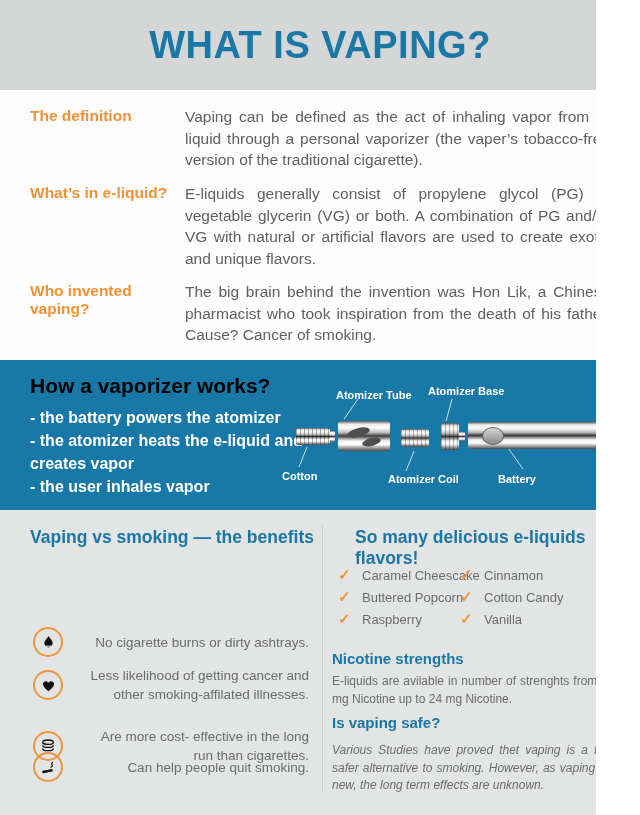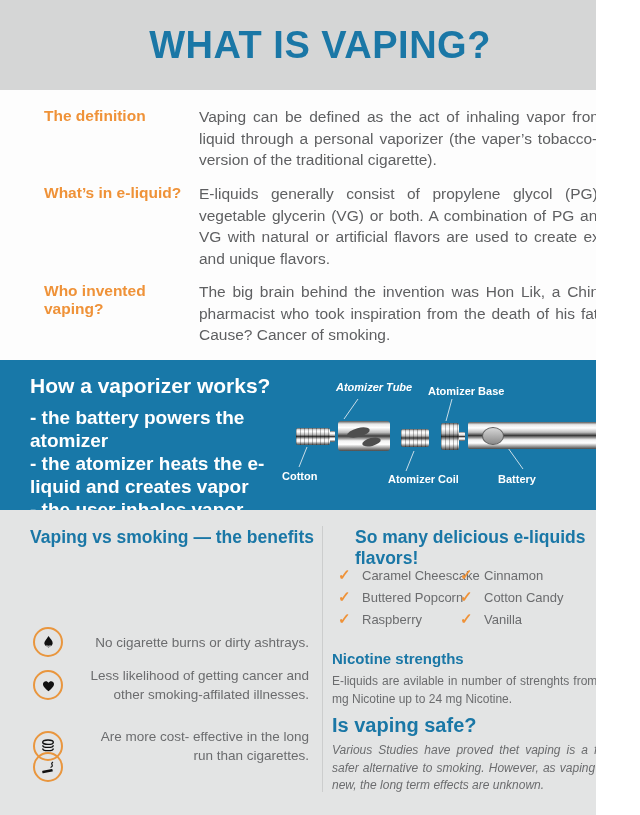--- a/index.html
+++ b/index.html
@@ -5,30 +5,30 @@
   html,body{margin:0;padding:0;background:#ffffff;}
   .page{position:relative;width:596px;height:815px;background:#fdfdfd;overflow:hidden;
         font-family:"Liberation Sans",sans-serif;}
 
   
   .header{position:absolute;left:0;top:0;width:640px;height:90px;background:#d5d6d6;
           display:flex;align-items:center;justify-content:center;}
   .title{color:#1a77a6;font-size:38px;font-weight:bold;letter-spacing:.5px;}
 
   
-  .qa-row{position:absolute;left:44px;width:580px;display:flex;justify-content:space-between;}
+  .qa-row{position:absolute;left:30px;width:580px;display:flex;justify-content:space-between;}
   .qa-row.r1{top:106px;} .qa-row.r2{top:183px;} .qa-row.r3{top:281px;}
   .qa-label{flex:none;width:155px;color:#ef9238;font-weight:bold;font-size:15.5px;padding-top:1px;}
   .qa-text{flex:1;color:#5e5f61;font-size:15.5px;line-height:21.5px;text-align:justify;}
 
   
   .band{position:absolute;left:0;top:360px;width:640px;height:150px;background:#1878a8;}
-  .band-heading{position:absolute;left:30px;top:14px;color:#ffffff;font-size:21px;font-weight:bold;}
+  .band-heading{position:absolute;left:30px;top:14px;color:#000000;font-size:21px;font-weight:bold;}
   .band-bullets{position:absolute;left:30px;top:46px;width:285px;color:#ffffff;
-                font-size:19px;font-weight:bold;line-height:23px;list-style:none;margin:0;padding:0;}
+                font-size:16px;font-weight:bold;line-height:23px;list-style:none;margin:0;padding:0;}
 
   
   .diagram-lines{position:absolute;left:0;top:0;width:640px;height:150px;pointer-events:none;}
   .part{position:absolute;}
   .metal{background-image:linear-gradient(180deg,#5a5a5a 0%,#e8e8e8 10%,#ffffff 22%,#bfbfbf 38%,
          #3c3c3c 50%,#f2f2f2 66%,#ffffff 78%,#8a8a8a 92%,#4a4a4a 100%);}
   .ribbed{background-image:repeating-linear-gradient(90deg,rgba(0,0,0,.28) 0 1.5px,rgba(255,255,255,0) 1.5px 4px),
           linear-gradient(180deg,#5a5a5a 0%,#e8e8e8 10%,#ffffff 22%,#bfbfbf 38%,
           #3c3c3c 50%,#f2f2f2 66%,#ffffff 78%,#8a8a8a 92%,#4a4a4a 100%);}
   .driptip{left:296px;top:68px;width:34px;height:17px;border-radius:2px;}
@@ -37,42 +37,42 @@
   .blob{position:absolute;background:#4e4e4e;border-radius:50%;}
   .blob1{left:9px;top:7px;width:23px;height:9px;transform:rotate(-14deg);}
   .blob2{left:24px;top:17px;width:19px;height:8px;transform:rotate(-14deg);}
   .coil{left:401px;top:69px;width:28px;height:18px;border-radius:2px;}
   .base{left:441px;top:63px;width:18px;height:27px;border-radius:2px;}
   .base-nub{left:459px;top:72px;width:6px;height:9px;border-radius:1px;}
   .battery{left:468px;top:62px;width:148px;height:27px;border-radius:2px 13px 13px 2px;}
   .battery-button{position:absolute;left:14px;top:5px;width:20px;height:16px;border-radius:50%;
                   background:linear-gradient(180deg,#d6d6d6,#8a8a8a);border:1px solid #5f5f5f;}
   .part-label{position:absolute;color:#ffffff;font-size:11px;font-weight:bold;white-space:nowrap;}
-  .lbl-tube{left:336px;top:21px;font-style:italic;} .lbl-base{left:428px;top:25px;}
+  .lbl-tube{left:336px;top:29px;} .lbl-base{left:428px;top:25px;}
   .lbl-driptip{left:282px;top:110px;} .lbl-coil{left:388px;top:113px;} .lbl-battery{left:498px;top:113px;}
 
   
   .bottom{position:absolute;left:0;top:510px;width:640px;height:305px;background:#e3e4e4;}
   .col-divider{position:absolute;left:322px;top:16px;width:1px;height:266px;background:#cccdcd;}
   .benefits-heading{position:absolute;left:30px;top:17px;color:#1a77a6;font-size:17.5px;font-weight:bold;}
   .benefit-row{position:absolute;left:33px;width:276px;display:flex;align-items:center;}
   .benefit-row.b1{top:73px;} .benefit-row.b2{top:117px;} .benefit-row.b3{top:156px;}
   .benefit-row.b4{top:217px;} .benefit-row.b5{top:242px;}
   .benefit-icon{flex:none;width:26px;height:26px;border:2px solid #e9963e;border-radius:50%;
                 display:flex;align-items:center;justify-content:center;background:transparent;}
   .benefit-text{margin-left:auto;width:228px;color:#6b6c6e;font-size:13.5px;line-height:19px;text-align:right;}
 
   .flavors-heading{position:absolute;left:332px;top:17px;color:#1a77a6;font-size:17.5px;font-weight:bold;margin-left:23px;}
   .flavor-list{position:absolute;top:56px;margin:0;padding:0;list-style:none;}
   .flavor-list.c1{left:338px;} .flavor-list.c2{left:460px;}
   .flavor-item{display:flex;align-items:baseline;height:22px;color:#6b6c6e;font-size:13px;}
   .check{color:#ef9238;font-weight:bold;font-size:15px;width:24px;flex:none;}
   .sub-heading{position:absolute;left:332px;color:#1a77a6;font-weight:bold;}
   .nicotine-heading{top:140px;font-size:15px;}
-  .safety-heading{top:204px;font-size:20px;}
+  .safety-heading{top:204px;font-size:15px;}
   .sub-text{position:absolute;left:332px;width:276px;color:#6b6c6e;font-size:12px;
             line-height:17.5px;text-align:justify;}
   .nicotine-text{top:163px;} .safety-text{top:232px;font-style:italic;}
 </style>
 </head>
 <body>
 
 <div class="page">
 
   <div class="header">
@@ -163,20 +163,21 @@
       <div class="benefit-text">Are more cost- effective in the long run than cigarettes.</div>
     </div>
 
     <div class="benefit-row b5">
       <span class="benefit-icon">
         <svg width="16" height="16" viewBox="0 0 16 16">
           <rect x="2.2" y="10.8" width="10.5" height="2.6" rx="0.6" transform="rotate(-10 7.5 12)" fill="#111111"></rect>
           <path d="M10.5 8.5 q2.5-1 1.5-3 q-.8-1.6 1-2.6" fill="none" stroke="#111111" stroke-width="1.2"></path>
           </svg>
       </span>
+      <div class="benefit-text">Can help people quit smoking.</div>
     </div>
 
     <div class="flavors-heading">So many delicious e-liquids flavors!</div>
 
     <ul class="flavor-list c1">
       <li class="flavor-item">
         <span class="check">✓</span>
         <span>Caramel Cheescake</span>
         </li>
       <li class="flavor-item">

